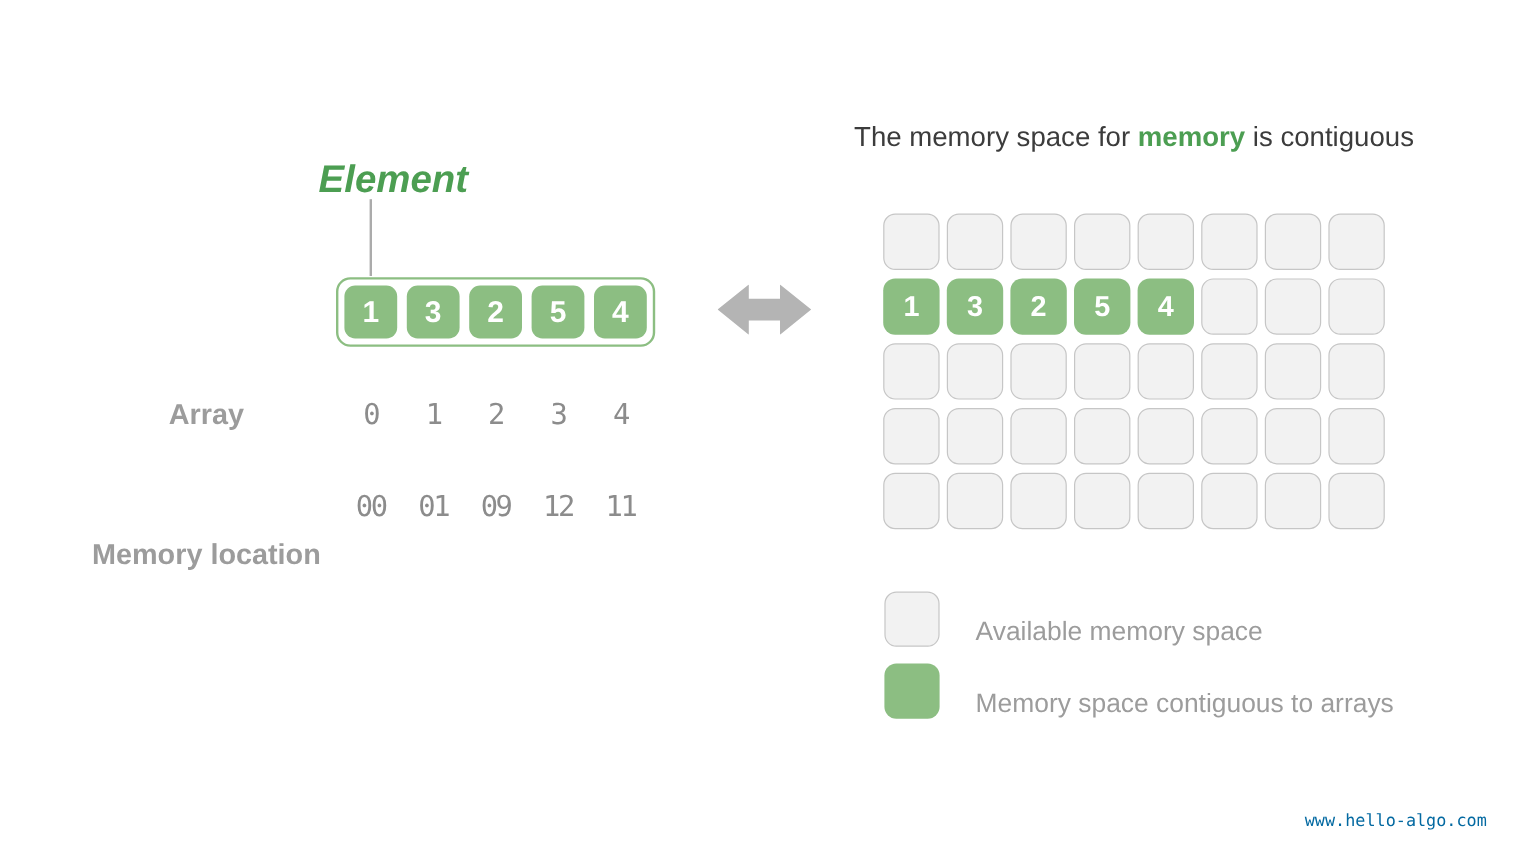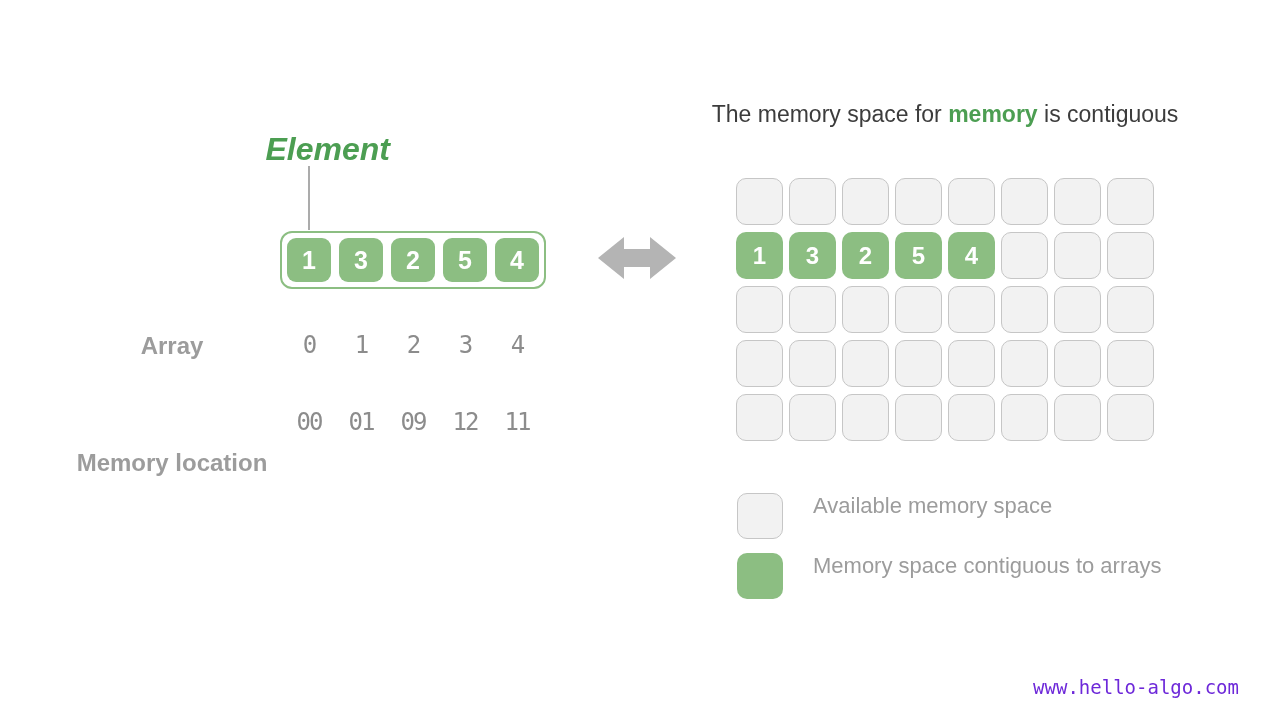--- a/index.html
+++ b/index.html
@@ -65,33 +65,33 @@
     width:47px;height:47px;border-radius:10px;box-sizing:border-box;
     background:#F2F2F2;border:1.5px solid #C6C6C6;
     display:flex;align-items:center;justify-content:center;
   }
   .gcell.alloc{
     background:#8CBE82;border:none;
     color:#ffffff;font-size:24px;font-weight:bold;
   }
   
   .legend{position:absolute;left:737px;top:493px;}
-  .legend-item{display:flex;align-items:flex-start;margin-bottom:14px;height:46px;}
+  .legend-item{display:flex;align-items:flex-end;margin-bottom:14px;height:46px;}
   .swatch{
     width:46px;height:46px;border-radius:10px;box-sizing:border-box;
     flex:0 0 auto;margin-right:30px;
   }
   .swatch.available{background:#F2F2F2;border:1.5px solid #C6C6C6;}
   .swatch.allocated{background:#8CBE82;}
   .legend-text{font-size:22px;color:#9C9C9C;white-space:nowrap;}
   
   .watermark{
     position:absolute;right:41px;top:676px;
     font-family:"DejaVu Sans Mono", monospace;
-    font-size:19px;color:#6d28d9;
+    font-size:14px;color:#0369a1;
   }
 </style>
 </head>
 <body>
 
 <div id="app">
 
   <div class="element-label">Element</div>
   <div class="element-line"></div>
 

